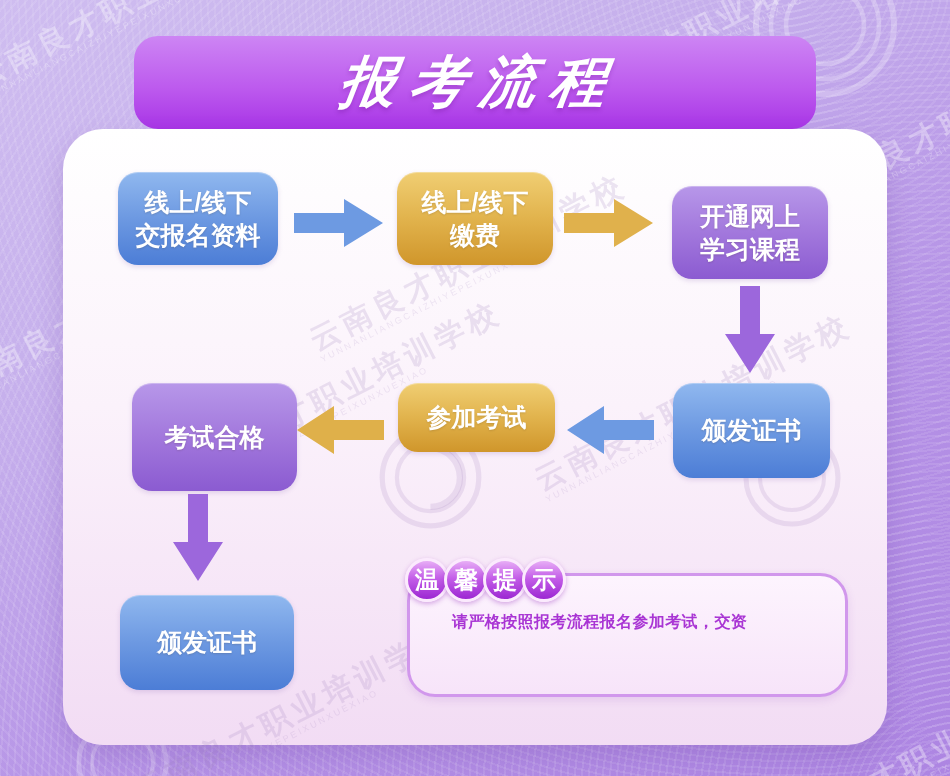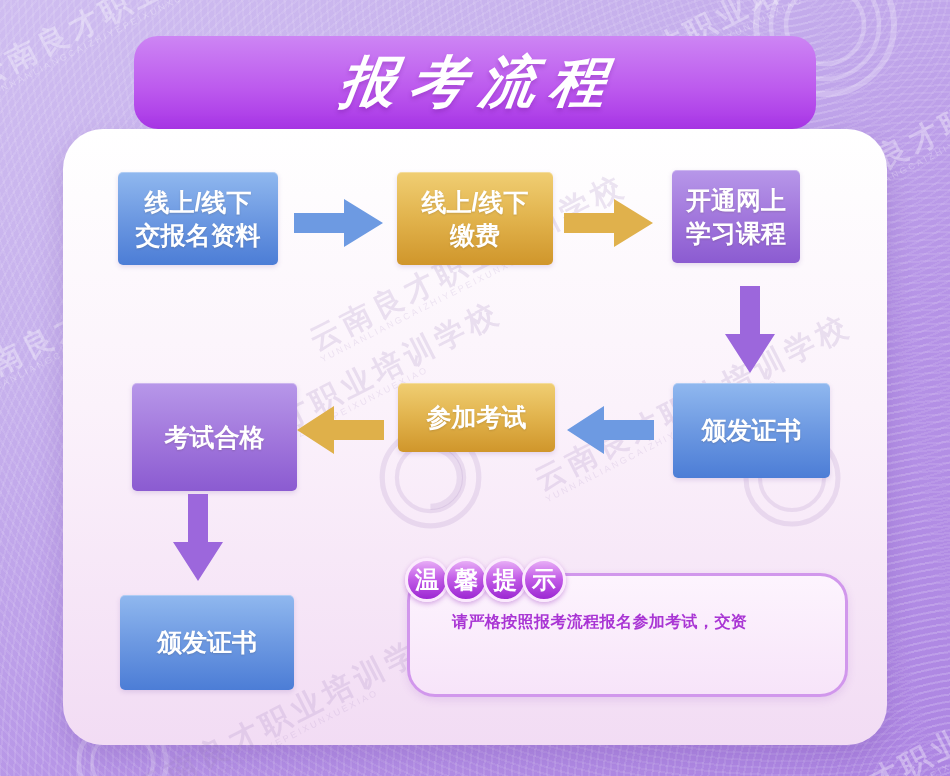--- a/index.html
+++ b/index.html
@@ -40,33 +40,33 @@
   
   .card {
     position:absolute; left:63px; top:129px; width:824px; height:616px;
     border-radius:40px;
     background:linear-gradient(180deg,#ffffff 0%,#fbf2fb 45%,#f2dcf4 100%);
     box-shadow:0 12px 26px rgba(96,48,150,0.20);
   }
 
   
   .box {
-    position:absolute; border-radius:5px;
+    position:absolute; border-radius:20px;
     display:flex; align-items:center; justify-content:center; text-align:center;
     color:#fff; font-weight:bold; font-size:25px; line-height:33px;
     white-space:pre-line; text-shadow:0 1px 2px rgba(70,50,30,0.18);
     box-shadow:0 2px 5px rgba(110,70,160,0.18), inset 0 1px 0 rgba(255,255,255,0.30);
   }
   .box-blue   { background:linear-gradient(180deg,#90b8ef 0%,#6e9ae2 48%,#4c7dd6 100%); }
   .box-gold   { background:linear-gradient(180deg,#f0ce73 0%,#e2b44e 48%,#d0962b 100%); }
   .box-purple { background:linear-gradient(180deg,#b797e9 0%,#a379dd 48%,#8b5bd1 100%); }
 
   .pos1 { left:118px; top:172px; width:160px; height:93px; }
   .pos2 { left:397px; top:172px; width:156px; height:93px; }
-  .pos3 { left:672px; top:170px; width:128px; height:93px; }
+  .pos3 { left:672px; top:186px; width:156px; height:93px; }
   .pos4 { left:132px; top:383px; width:165px; height:108px; }
   .pos5 { left:398px; top:383px; width:157px; height:69px; }
   .pos6 { left:673px; top:383px; width:157px; height:95px; }
   .pos7 { left:120px; top:595px; width:174px; height:95px; }
 
   .arrow { position:absolute; }
 
   
   .tipbox {
     position:absolute; left:407px; top:573px; width:441px; height:124px;

